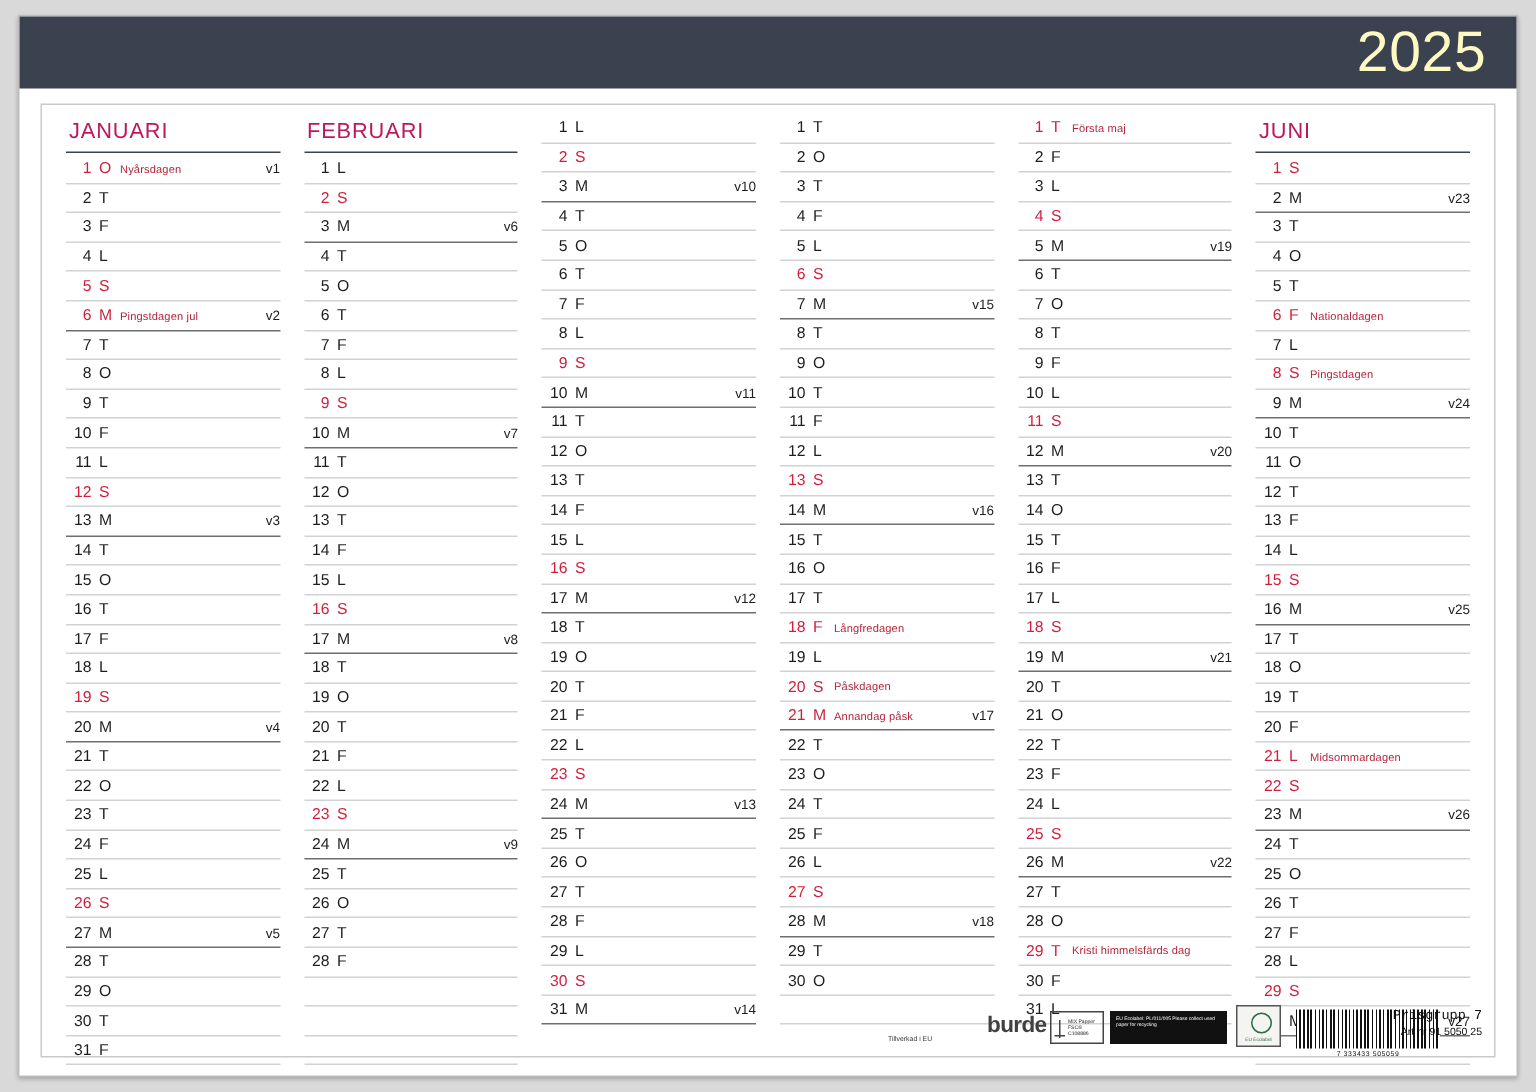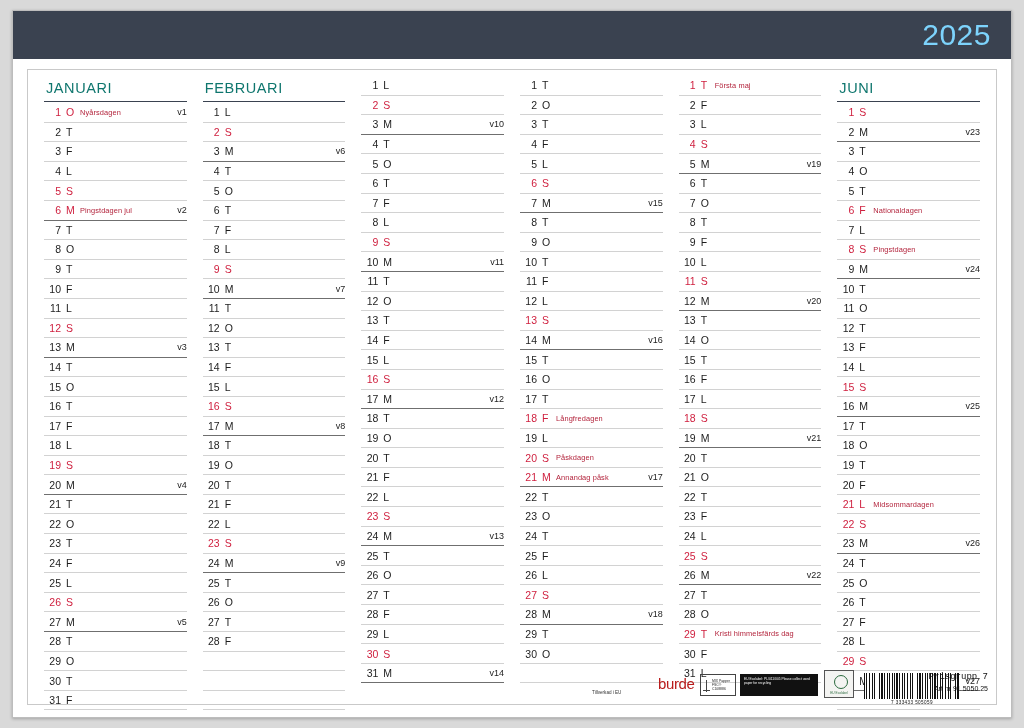--- a/index.html
+++ b/index.html
@@ -16,40 +16,40 @@
     box-shadow:0 1px 3px rgba(0,0,0,.25);
     box-sizing:border-box;
   }
   .header-bar{
     position:absolute;left:0;top:0;width:100%;height:48px;
     background:#3a4250;
     display:flex;align-items:center;justify-content:flex-end;
     box-sizing:border-box;padding-right:20px;
   }
   .year{
-    color:#7dd3fc;font-size:30px;letter-spacing:.5px;font-weight:400;
+    color:#fef9c3;font-size:38px;letter-spacing:.5px;font-weight:400;
   }
   .sheet{
     position:absolute;left:14px;top:58px;right:14px;bottom:12px;
     border:1px solid #c9c9c9;
     background:#fff;
     box-sizing:border-box;
   }
   .months{
     position:absolute;left:8px;top:6px;right:8px;bottom:4px;
     display:flex;
   }
   .month{
     flex:1 1 0;
     padding:0 8px;
     box-sizing:border-box;
     position:relative;
   }
   .mname{
-    font-size:14.5px;letter-spacing:.6px;color:#0f766e;
+    font-size:14.5px;letter-spacing:.6px;color:#be185d;
     padding:4px 2px 5px 2px;
     border-bottom:1.6px solid #3a4250;
     margin-bottom:1px;
   }
   .day{
     position:relative;
     height:19.6px;
     border-bottom:1px solid #d2d2d2;
     display:flex;align-items:center;
     font-size:10.5px;color:#1d1d1d;
@@ -70,21 +70,21 @@
   .wk{
     flex:none;font-size:9px;color:#1d1d1d;padding-left:4px;
     text-align:right;min-width:22px;
   }
   .red .dnum,.red .dlet{color:#cf1f3e;}
   .footer{
     position:absolute;left:0;right:0;bottom:0;height:40px;
   }
   .burde{
     position:absolute;left:630px;bottom:12px;
-    font-size:15px;font-weight:normal;color:#b91c1c;letter-spacing:-.4px;
+    font-size:15px;font-weight:bold;color:#404040;letter-spacing:-.4px;
   }
   .tillverkad{
     position:absolute;left:564px;bottom:9px;font-size:4.6px;color:#333;
   }
   .fsc{
     position:absolute;left:672px;bottom:8px;width:36px;height:22px;
     border:.8px solid #444;font-size:3.4px;color:#222;
     display:flex;flex-direction:column;justify-content:center;
     padding-left:11px;box-sizing:border-box;line-height:1.25;
   }

